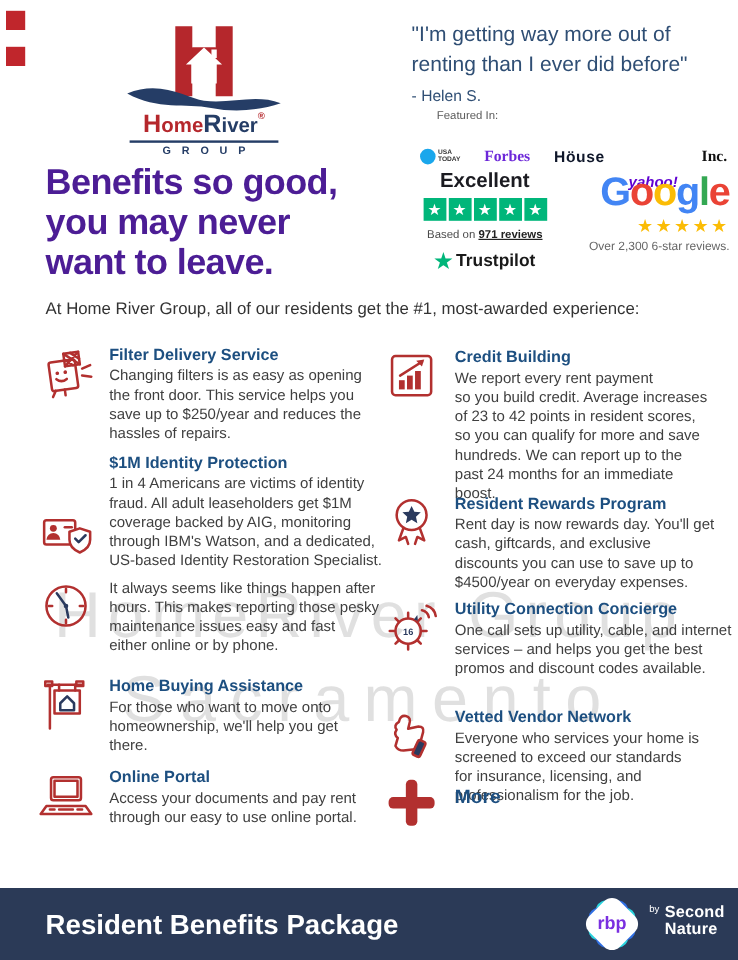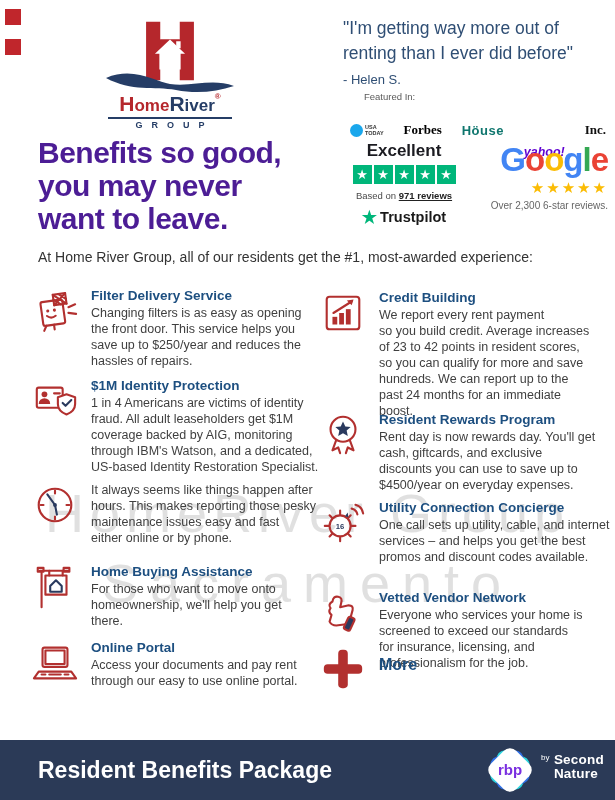--- a/index.html
+++ b/index.html
@@ -33,22 +33,22 @@
 
   
   .quote { position:absolute; left:343px; top:16px; width:262px; font-size:17.5px; line-height:25px;
     color:#2f4e74; }
   .quote-attr { position:absolute; left:343px; top:72px; font-size:13px; color:#2f4e74; }
   .featured-label { position:absolute; left:364px; top:91px; font-size:9.5px; color:#5a5a5a; }
   .brands { position:absolute; left:350px; top:101px; width:256px; display:flex; align-items:center; justify-content:space-between; }
   .usat { display:flex; align-items:center; gap:2px; }
   .usat-circle { width:13px; height:13px; border-radius:50%; background:#1aa7ec; }
   .usat-txt { font-size:5.5px; font-weight:bold; color:#333; line-height:6px; }
-  .brand-forbes { font-family:"Liberation Serif", serif; font-weight:bold; font-size:13px; color:#000000; }
-  .brand-house { font-weight:bold; font-size:13px; color:#0f766e; letter-spacing:0.5px; }
+  .brand-forbes { font-family:"Liberation Serif", serif; font-weight:bold; font-size:13px; color:#6d28d9; }
+  .brand-house { font-weight:bold; font-size:13px; color:#0f172a; letter-spacing:0.5px; }
   .brand-yahoo { font-weight:bold; font-style:italic; font-size:12.5px; color:#5f01d1;margin-top:44px; }
   .brand-inc { font-family:"Liberation Serif", serif; font-weight:bold; font-size:13px; color:#111; }
 
   
   .tp-block { position:absolute; left:338px; top:141px; width:132px; text-align:center; }
   .tp-excellent { font-size:17px; font-weight:bold; color:#1b1b21; }
   .tp-stars { display:flex; justify-content:center; gap:2px; margin-top:4px; }
   .tp-star { width:19px; height:19px; background:#00b67a; color:#fff; font-size:13px; line-height:19px; text-align:center; }
   .tp-based { margin-top:6px; font-size:9.5px; color:#4a4a4a; }
   .tp-based b { color:#222; text-decoration:underline; }
@@ -70,21 +70,21 @@
     font-size:54px; letter-spacing:6px; pointer-events:none; }
   .wm1 { top:482px; } .wm2 { top:552px; letter-spacing:12px; }
 
   
   .bi { position:absolute; display:flex; gap:13px; }
   .bi-icon { flex:0 0 46px; }
   .bi-title { font-size:13.5px; font-weight:bold; color:#1d4f80; margin-bottom:2px; }
   .bi-desc { font-size:12.5px; line-height:16px; color:#3f3f3f; }
   .bL { left:32px; } .bL .bi-desc { width:228px; }
   .bR { left:320px; } .bR .bi-desc { width:242px; }
-  .bi1 { top:288px; } .bi2 { top:378px; } .bi3 { top:482px; } .bi4 { top:564px;justify-content:space-between; } .bi5 { top:640px; }
+  .bi1 { top:288px; } .bi2 { top:378px;align-items:flex-end; } .bi3 { top:482px; } .bi4 { top:564px;justify-content:space-between; } .bi5 { top:640px; }
   .bi6 { top:290px; } .bi7 { top:412px; } .bi8 { top:500px; } .bi9 { top:590px; } .bi10 { top:646px; }
   .more-label { font-size:16px; font-weight:bold; color:#1d4f80; margin-top:10px; }
   svg.icn { stroke:#b2302f; stroke-width:2.2; fill:none; stroke-linecap:round; stroke-linejoin:round; }
   svg.icn .navy { stroke:#2a3a5e; }
   svg.icn .fillr { fill:#b2302f; stroke:none; }
   svg.icn .filln { fill:#2a3a5e; stroke:none; }
 
   
   .footer { position:absolute; left:0; top:740px; width:615px; height:60px; background:#2b3a57;padding-left:20px; }
   .footer-title { position:absolute; left:38px; top:0; line-height:60px; color:#fff; font-size:23px; font-weight:bold; }

